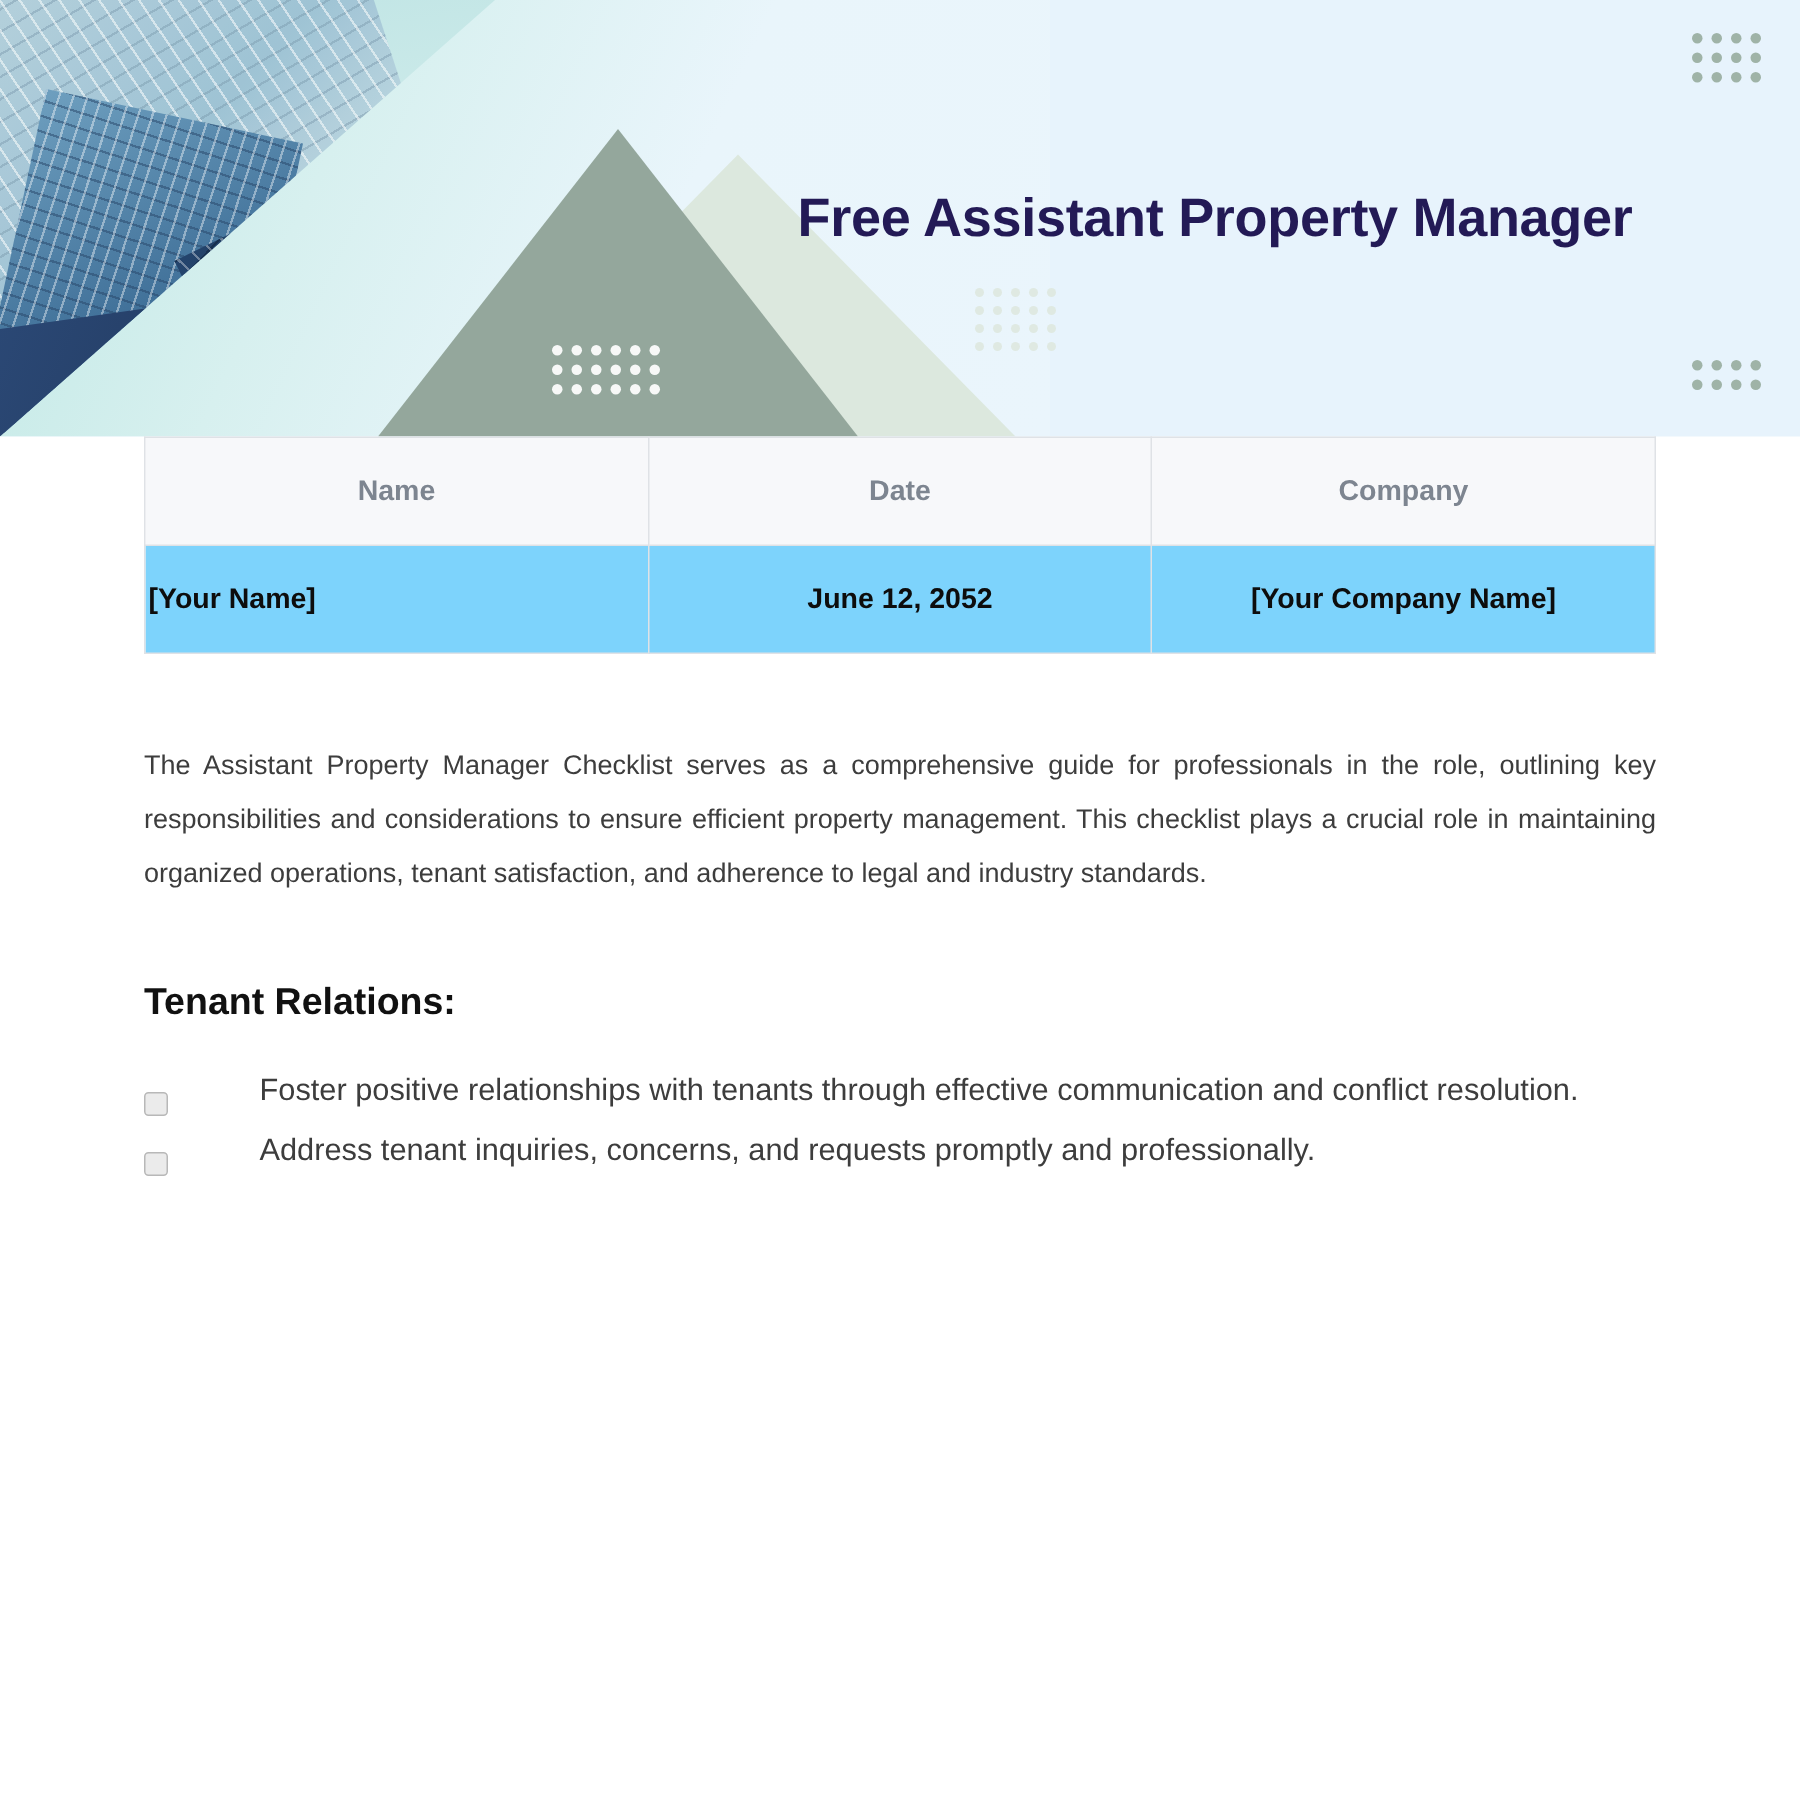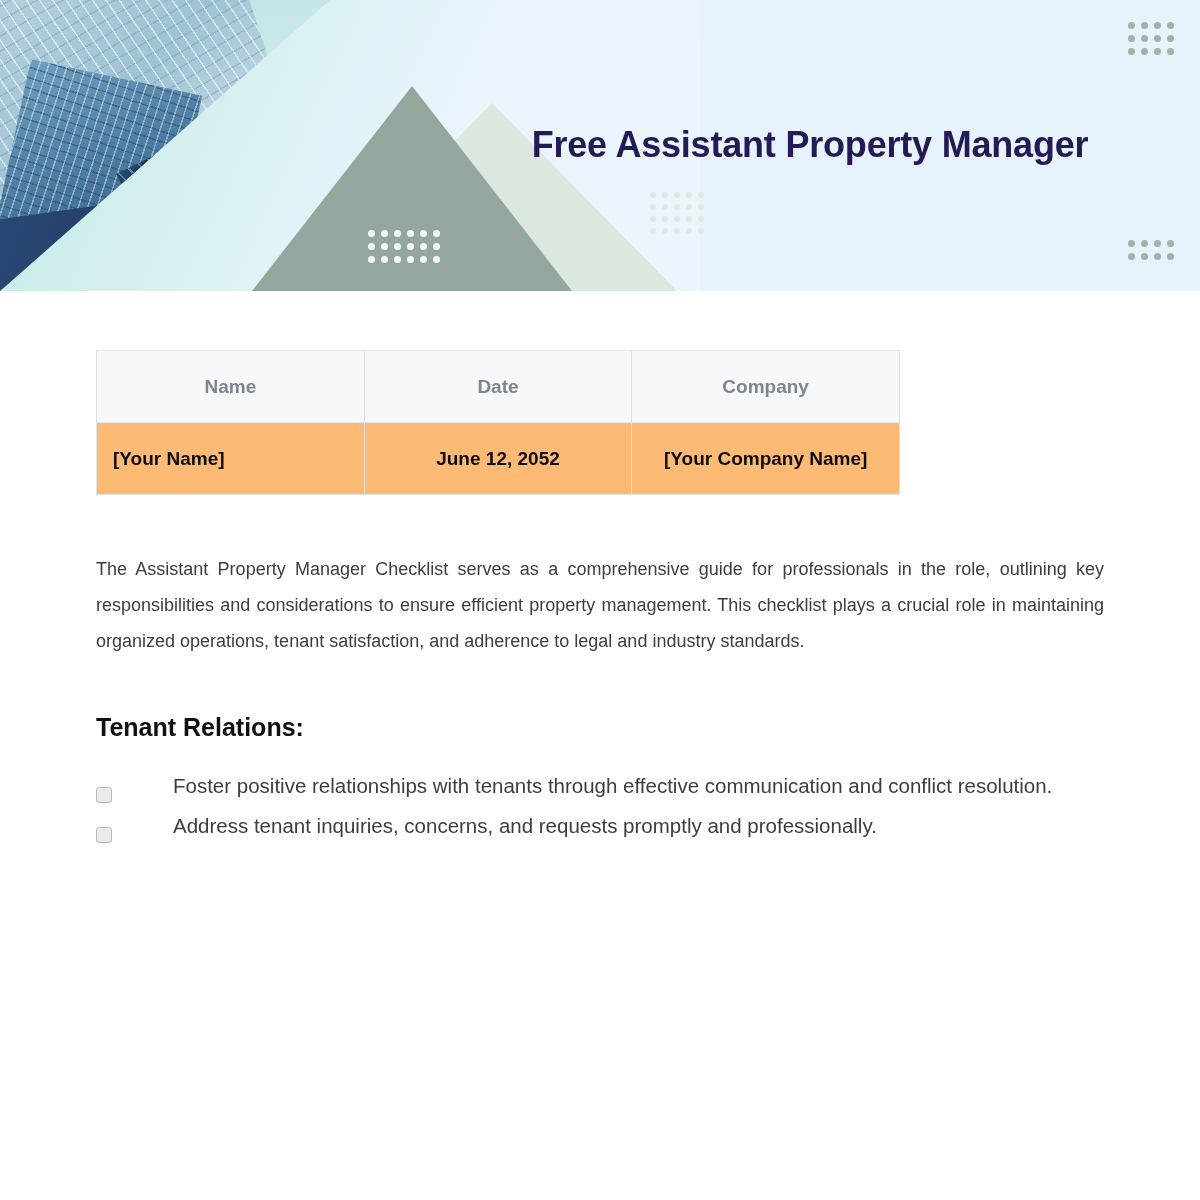--- a/index.html
+++ b/index.html
@@ -160,42 +160,41 @@
     margin-top: 120px;
     text-align: center;
     font-size: 44px;
     font-weight: bold;
     color: #000000;
     letter-spacing: -.5px;
   }
 
   
   .info-table {
-    margin-top: 59px;
-    width: 804px;
+    width: 1008px;
     border-collapse: collapse;
     table-layout: fixed;
   }
   .info-table th, .info-table td {
     border: 1px solid #dfe2e6;
     height: 72px;
     font-size: 19px;
   }
   .info-table th {
     background: #f7f8fa;
     color: #7d8590;
     font-weight: bold;
     text-align: center;
   }
   .info-table td {
-    background: #fdba74;
+    background: #7dd3fc;
     color: #0d0d0d;
     font-weight: bold;
     text-align: center;
-    padding: 0 16px;
+    padding: 0 2px;
   }
   .info-table td.cell-left { text-align: left; }
 
   
   .intro {
     margin-top: 56px;
     width: 1008px;
     font-size: 18px;
     line-height: 36px;
     color: #3d3d3d;

